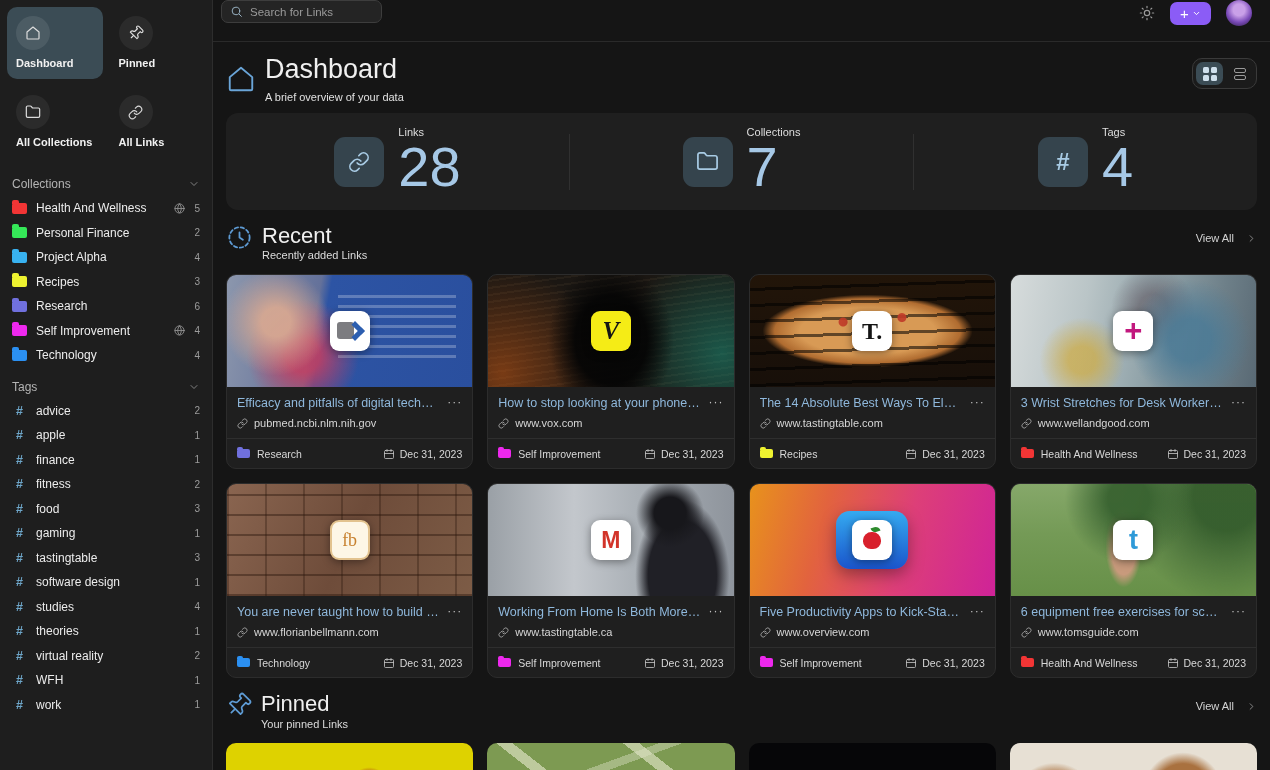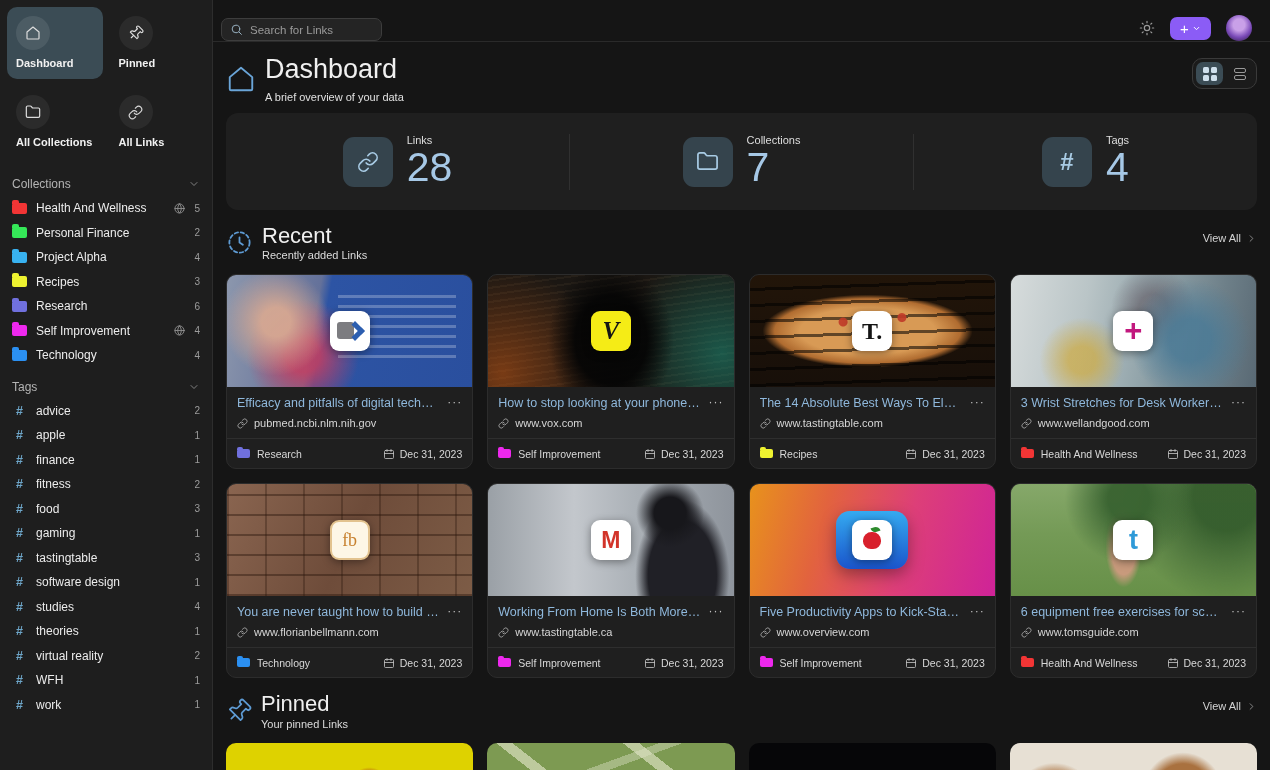--- a/index.html
+++ b/index.html
@@ -24,21 +24,21 @@
   .side-item { display:flex; align-items:center; gap:9px; padding:5px 12px; height:24.5px; cursor:pointer; }
   .side-item-name { font-size:12px; color:#ececec; flex:1; white-space:nowrap; overflow:hidden; }
   .side-count { font-size:10px; color:#9c9c9c; }
   .folder-ic { position:relative; width:15px; height:11px; background:currentColor; border-radius:2px; flex-shrink:0; }
   .folder-ic::before { content:""; position:absolute; top:-3px; left:0; width:7px; height:4px;
     background:currentColor; border-radius:2px 2px 0 0; }
   .hash { width:15px; text-align:center; color:#6ea6c9; font-weight:bold; font-size:12.5px; flex-shrink:0; }
 
   
   .main { flex:1; display:flex; flex-direction:column; min-width:0; }
-  .topbar { height:42px; flex-shrink:0; display:flex; align-items:flex-end;
+  .topbar { height:42px; flex-shrink:0; display:flex; align-items:flex-start;
     padding:0 18px 0 8px; border-bottom:1px solid #2a2a2a;gap:36px; }
   .search { display:flex; align-items:center; gap:7px; width:161px; height:23px;
     background:#242424; border:1px solid #3d3d3d; border-radius:7px; padding:0 8px; }
   .search input { background:transparent; border:none; outline:none; color:#cfcfcf;
     font-size:11.5px; width:100%; font-family:"Liberation Sans", sans-serif; }
   .search input::placeholder { color:#9a9a9a; }
   .top-right { margin-left:auto; display:flex; align-items:center; gap:15px; }
   .plus-btn { width:41px; height:23px; border-radius:7px; display:flex; align-items:center;
     justify-content:center; gap:3px; color:#fff; font-size:15px; cursor:pointer; }
   .avatar { width:26px; height:26px; border-radius:50%; cursor:pointer;
@@ -57,27 +57,27 @@
   .grid-glyph b { width:6px; height:6px; background:#cfe0ec; border-radius:1.5px; }
   .list-glyph { display:flex; flex-direction:column; gap:2px; }
   .list-glyph b { width:12px; height:5px; border:1.4px solid #9a9a9a; border-radius:2px; }
 
   .stats { height:97px; background:#1f1f1f; border-radius:12px; display:flex; align-items:center;justify-content:space-between; }
   .stat { flex:1; display:flex; align-items:center; justify-content:center; gap:14px; cursor:pointer; }
   .stat-tile { width:50px; height:50px; border-radius:11px; background:#35444d;
     display:flex; align-items:center; justify-content:center; }
   .stat-tile .ic { stroke:#a8cbe4; }
   .stat-label { font-size:11px; color:#dedede; }
-  .stat-value { font-size:41px; color:#a6c8e6; line-height:1.05; }
+  .stat-value { font-size:56px; color:#a6c8e6; line-height:1.05; }
   .vline { width:1px; height:56px; background:#303030; }
 
-  .section-header { display:flex; align-items:center; gap:9px; margin:14px 0 13px; position:relative; }
+  .section-header { display:flex; gap:9px; margin:14px 0 13px; position:relative; }
   .section-title { font-size:22px; color:#efefef; line-height:1.05; }
   .section-sub { font-size:11px; color:#dcdcdc; margin-top:2px; }
-  .view-all { position:absolute; right:0; top:8px; display:flex; align-items:center; gap:5px;
+  .view-all { position:absolute; right:0; top:8px; display:flex; align-items:center; gap:12px;
     font-size:11px; color:#d4d4d4; cursor:pointer; }
 
   .grid { display:grid; grid-template-columns:repeat(4,1fr); gap:14px; }
   .card { background:#1f1f1f; border:1px solid #2c2c2c; border-radius:10px; overflow:hidden; cursor:pointer; }
   .card-img { height:112px; position:relative; display:flex; align-items:center; justify-content:center; overflow:hidden; }
   .badge { width:40px; height:40px; border-radius:9px; background:#fff; display:flex;
     align-items:center; justify-content:center; box-shadow:0 2px 8px rgba(0,0,0,.4); position:relative; z-index:2; }
   .card-body { padding:9px 10px 0; }
   .title-row { display:flex; align-items:flex-start; justify-content:space-between; gap:8px; }
   .card-title { font-size:12.5px; color:#8fb8dc; white-space:nowrap; overflow:hidden; text-overflow:ellipsis; }

